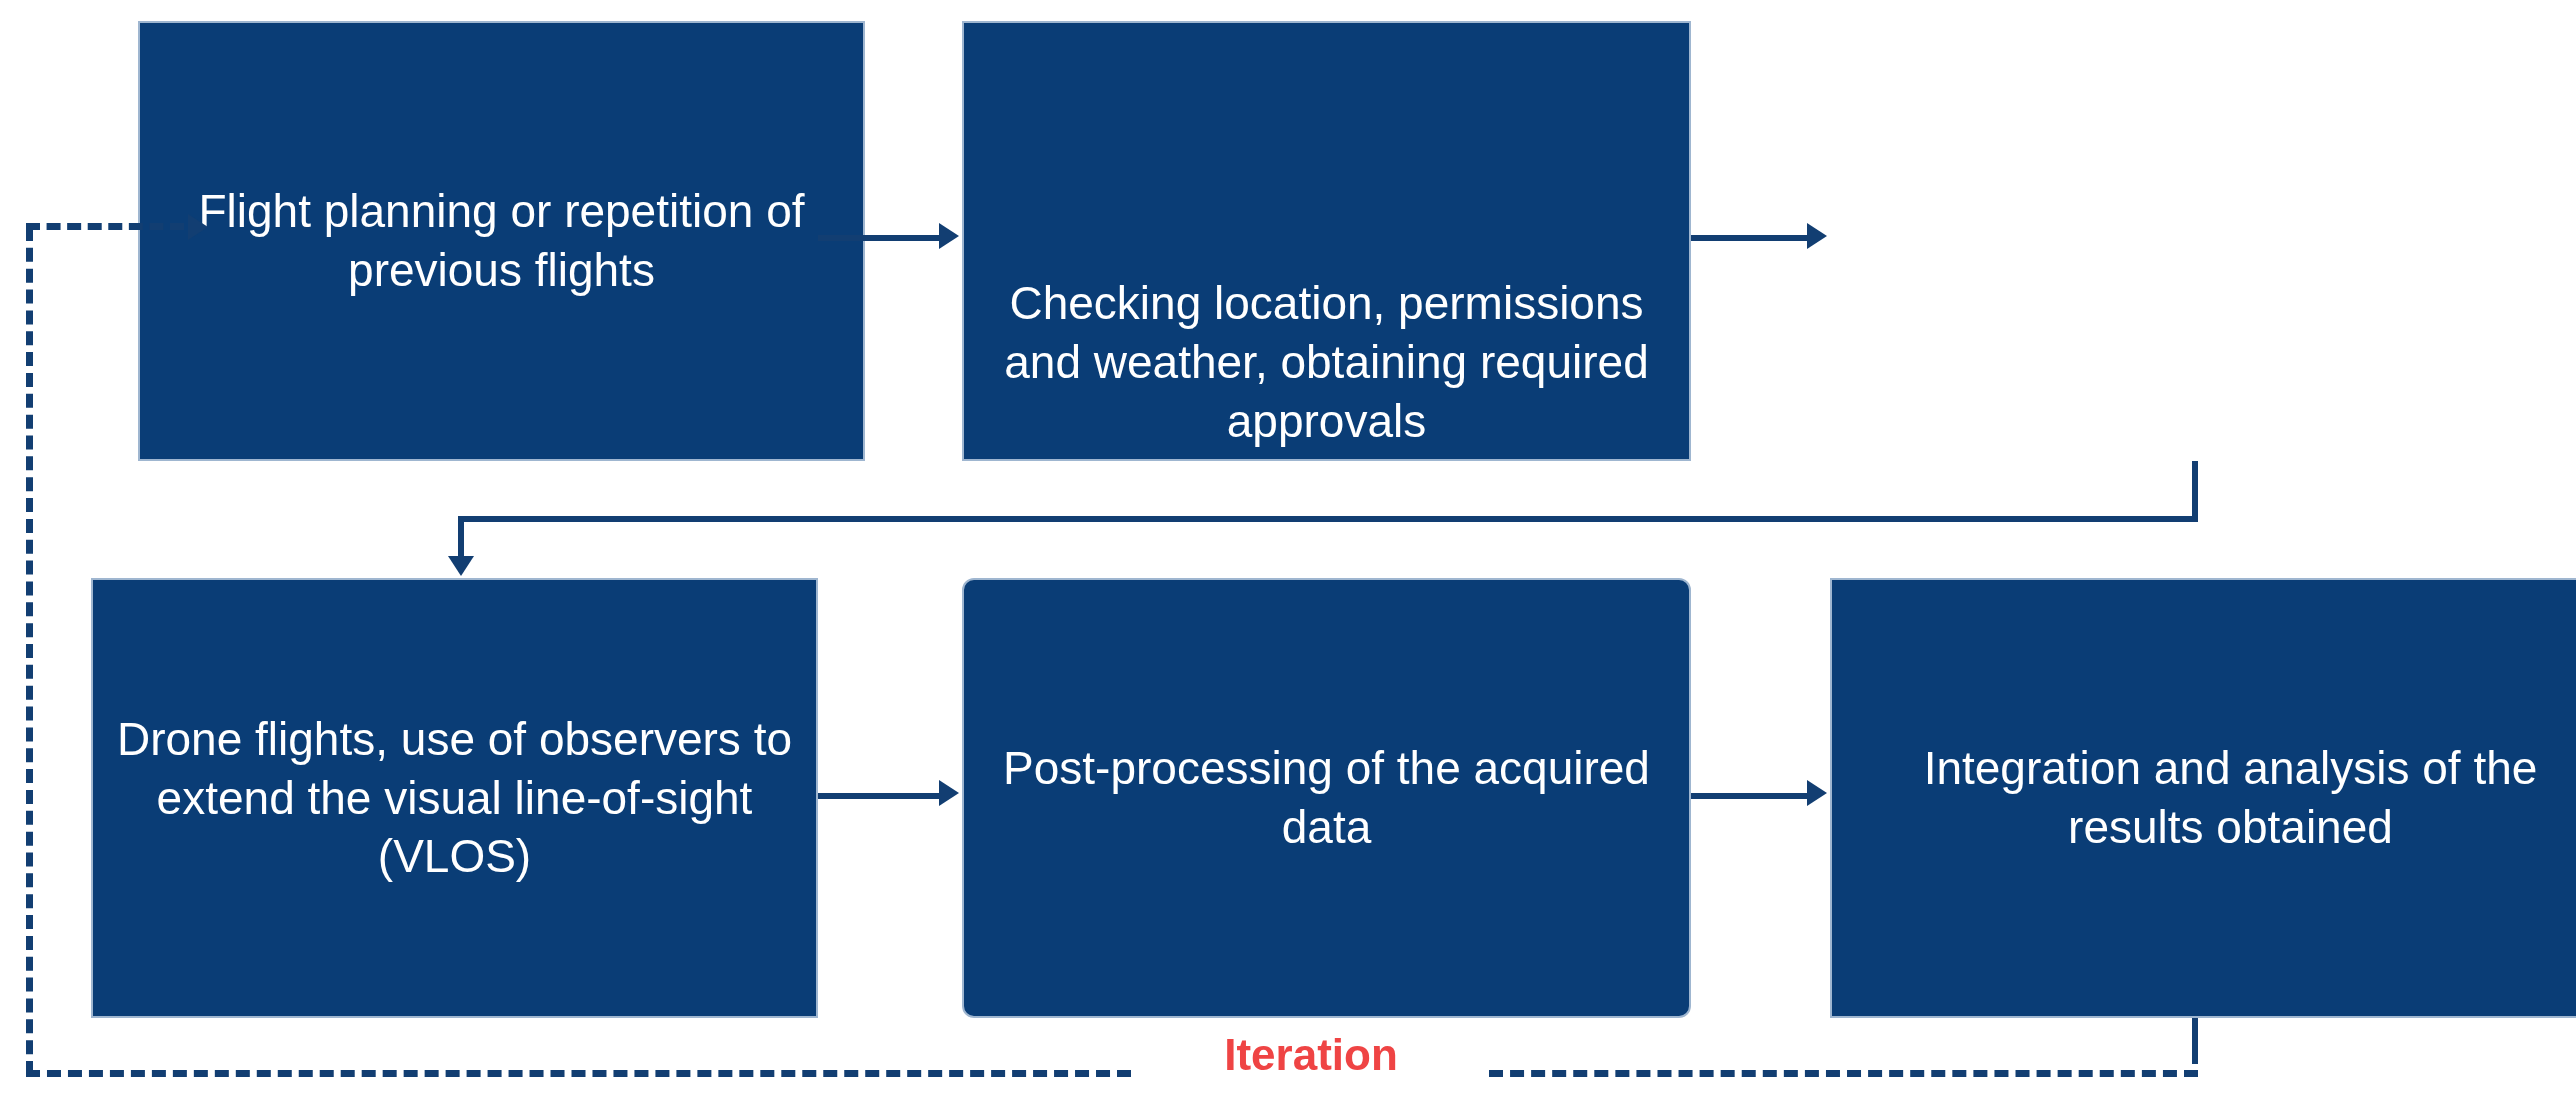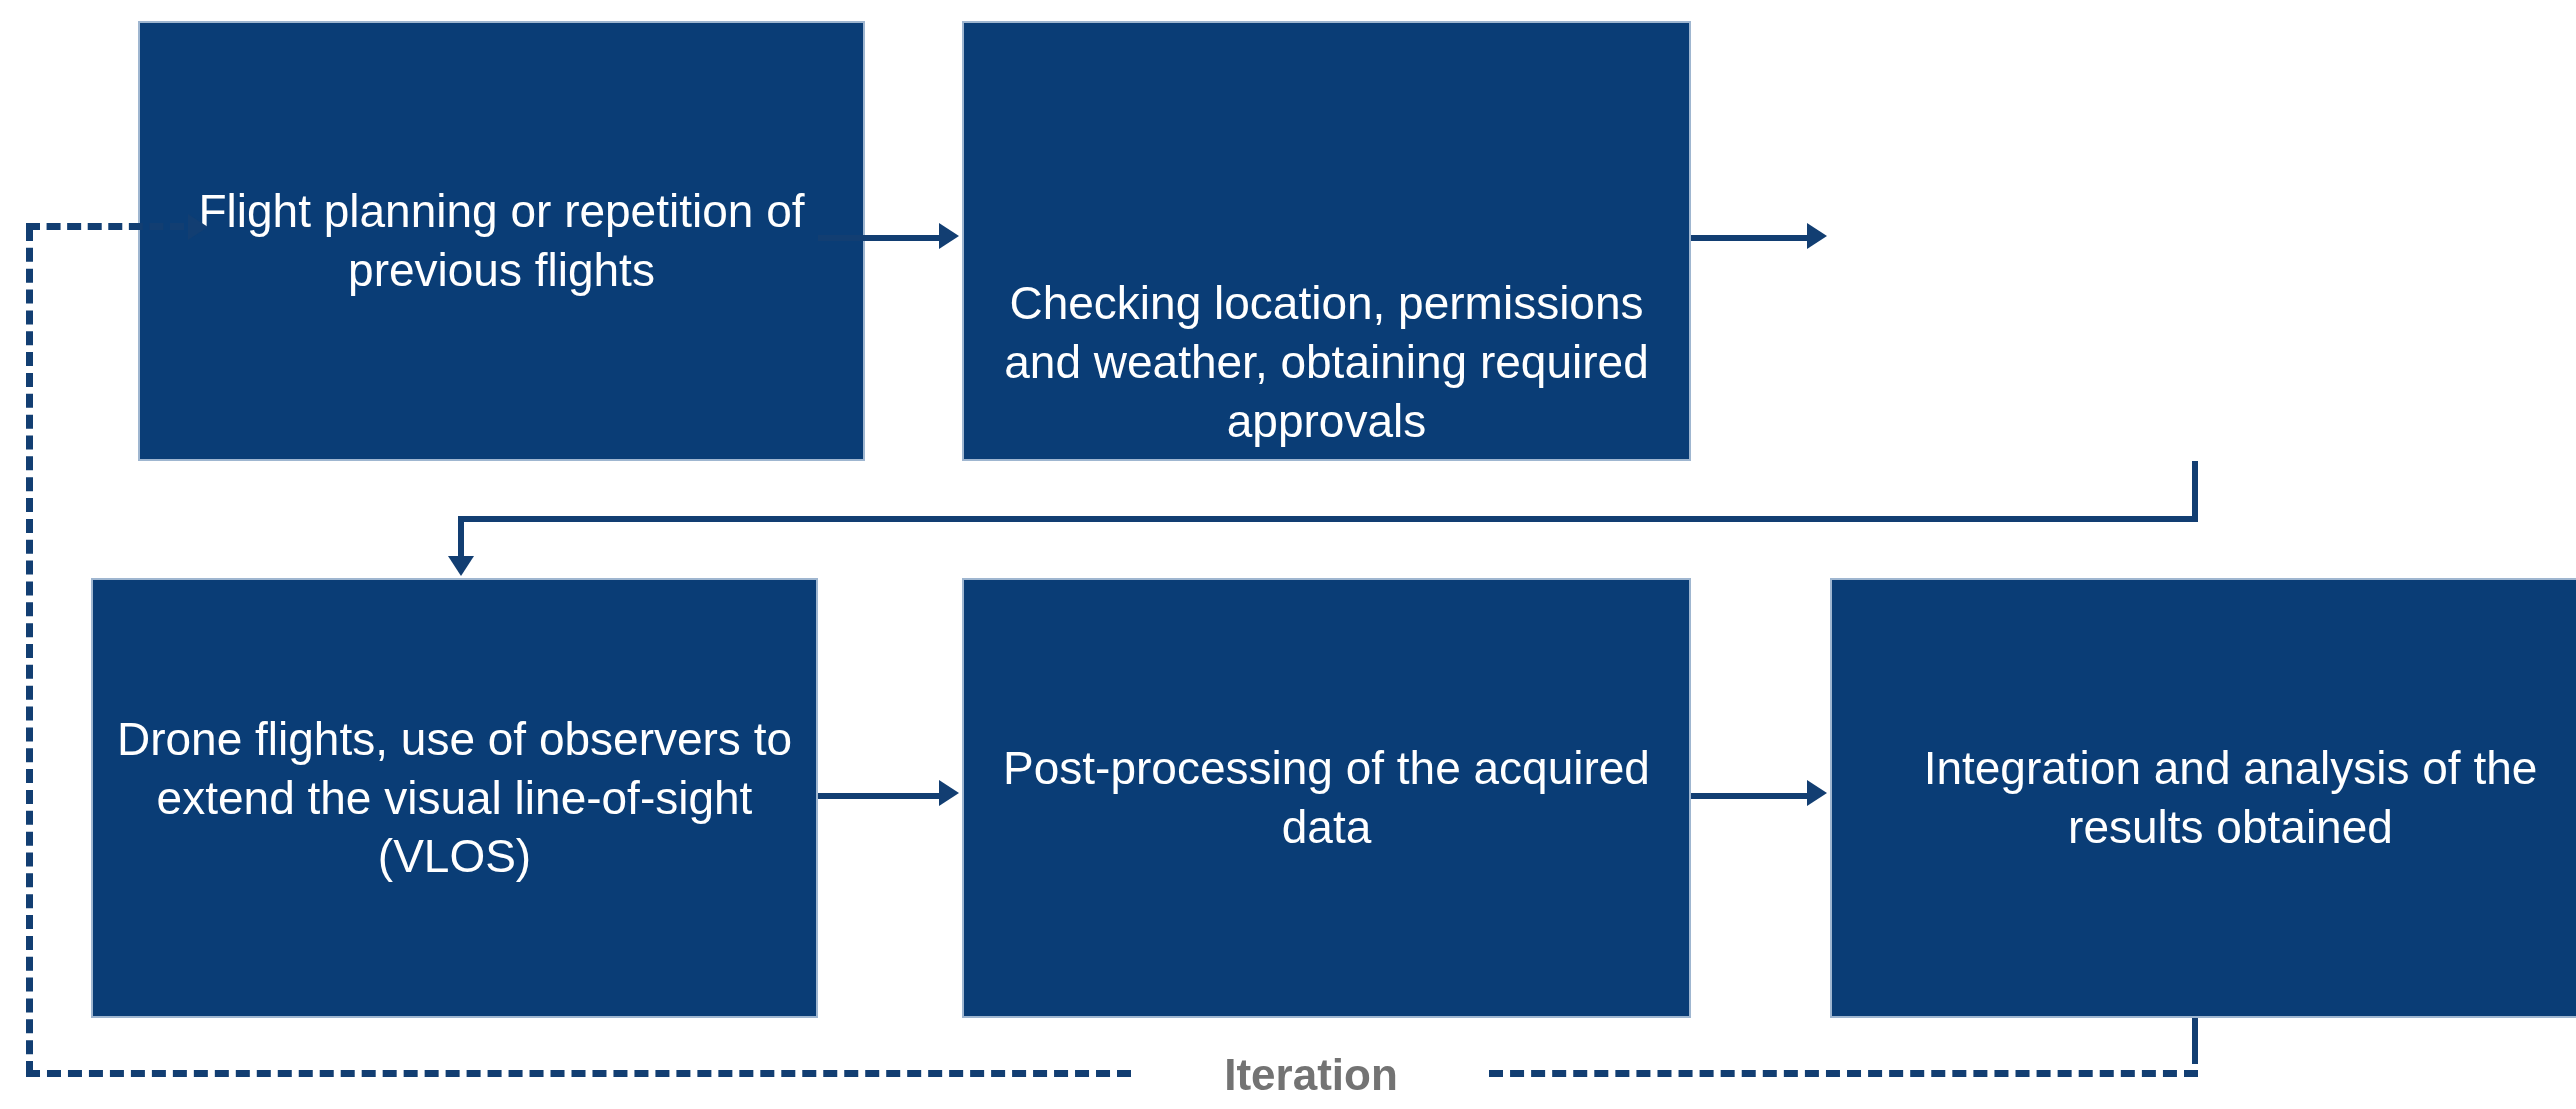--- a/index.html
+++ b/index.html
@@ -31,21 +31,21 @@
     padding: 8px 20.6px;
     font-family: "Liberation Sans", sans-serif;
   }
   .node span { display: block; width: 100%; }
 
   
   #node-1 { left: 91px;  top: 20.6px;   width: 727px; height: 440px; margin-left: 47px; }
   #node-2 { left: 962px; top: 20.6px;   width: 729px; height: 440px; align-items: flex-end; }
   #node-3 { left: 1830px; top: 20.6px;   width: 727px; height: 440px; }
   #node-4 { left: 91px;  top: 578px;  width: 727px; height: 440px; }
-  #node-5 { left: 962px; top: 578px;  width: 729px; height: 440px; }
+  #node-5 { left: 962px; top: 578px;  width: 729px; height: 440px; border-radius: 12px; }
   #node-6 { left: 1830px; top: 578px;  width: 801px; height: 440px; }
 
   
   .hline {
     position: absolute;
     height: 5.5px;
     background: #123E72;
   }
   .vline {
     position: absolute;
@@ -103,27 +103,26 @@
   #iter-left  { left: 26px; top: 227px; height: 848px; }
   #iter-top   { left: 26px; top: 223px; width: 158px; border-top: 7.1px dashed #123E72; }
   #iter-head  { left: 188px; top: 214px; }
 
   #iteration-label {
     position: absolute;
     left: 1133px;
     top: 1033px;
     width: 356px;
     text-align: center;
-    color: #737373;
+    color: #ef4444;
     font-weight: bold;
     font-size: 44px;
     font-family: "Liberation Sans", sans-serif;
     background: #ffffff;
     line-height: 1;
-    margin-top: 20px;
   }
 </style>
 </head>
 <body>
 
 <div id="stage">
 
   <div class="node" id="node-1">
     <span>Flight planning or repetition of previous flights</span>
   </div>

